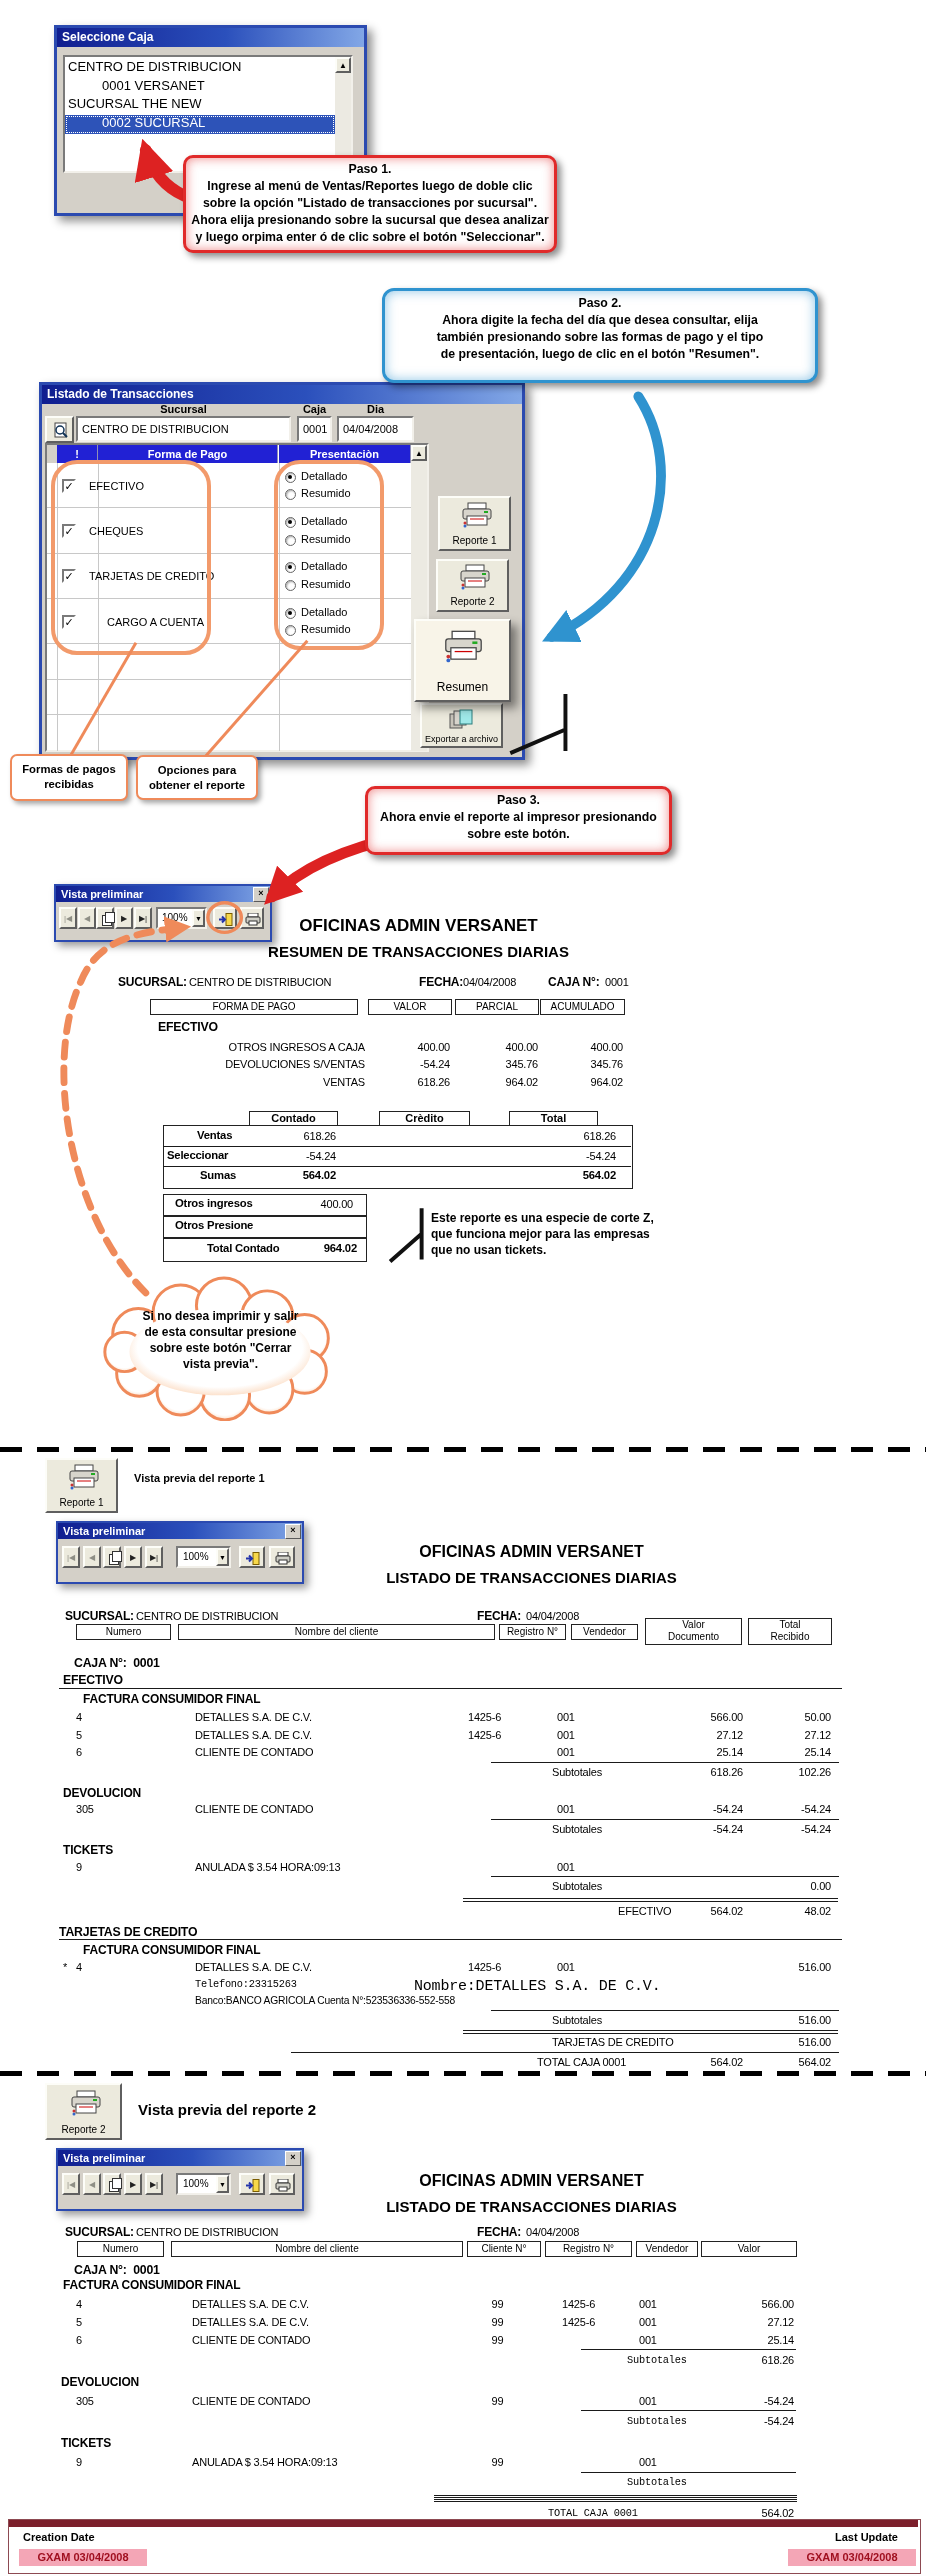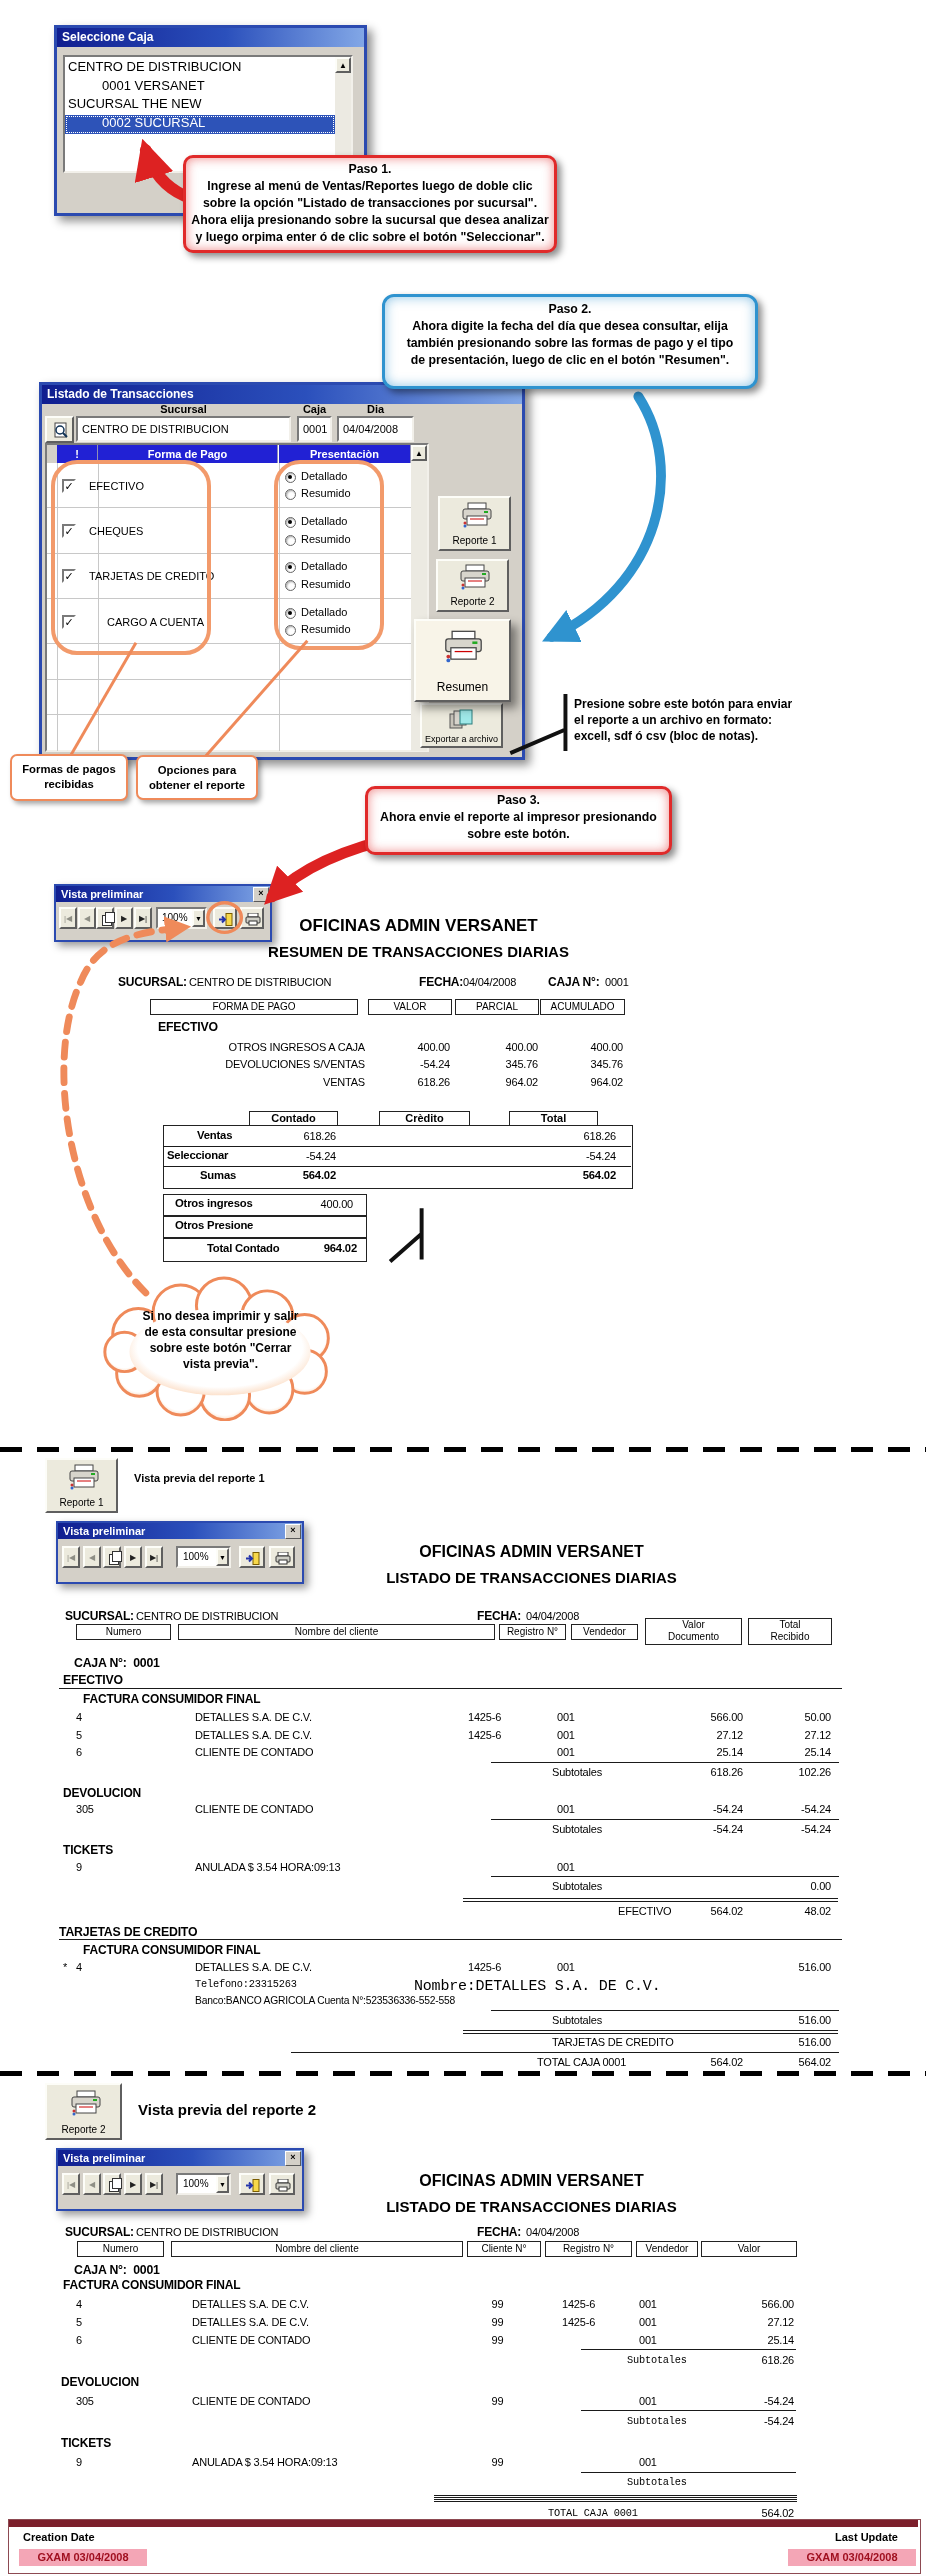--- a/index.html
+++ b/index.html
@@ -68,21 +68,21 @@
   </div>
 
   <div class="callout-red" style="left:183px;top:155px;width:374px;height:98px">
     <div>Paso 1.</div>
     <div>Ingrese al menú de Ventas/Reportes luego de doble clic</div>
     <div>sobre la opción "Listado de transacciones por sucursal".</div>
     <div>Ahora elija presionando sobre la sucursal que desea analizar</div>
     <div>y luego orpima enter ó de clic sobre el botón "Seleccionar".</div>
   </div>
 
-  <div class="callout-blue" style="left:382px;top:294px;width:376px;height:95px">
+  <div class="callout-blue" style="left:382px;top:288px;width:436px;height:95px">
     <div>Paso 2.</div>
     <div>Ahora digite la fecha del día que desea consultar, elija</div>
     <div>también presionando sobre las formas de pago y el tipo</div>
     <div>de presentación, luego de clic en el botón "Resumen".</div>
   </div>
 
   <div class="win" style="left:39px;top:382px;width:480px;height:372px">
     <div class="tb">
       <span>Listado de Transacciones</span>
     </div>
@@ -217,25 +217,20 @@
 
   <div class="callout-orange" style="left:10px;top:754px;width:118px;height:47px">
     <div>Formas de pagos</div>
     <div>recibidas</div>
   </div>
   <div class="callout-orange" style="left:136px;top:755px;width:122px;height:45px">
     <div>Opciones para</div>
     <div>obtener el reporte</div>
   </div>
 
-  <div class="abs b f12 nowrap" style="left:574px;top:696px;line-height:16px">
-    <div>Presione sobre este botón para enviar</div>
-    <div>el reporte a un archivo en formato:</div>
-    <div>excell, sdf ó csv (bloc de notas).</div>
-  </div>
 
   <div class="callout-red" style="left:365px;top:786px;width:307px;height:69px">
     <div>Paso 3.</div>
     <div>Ahora envie el reporte al impresor presionando</div>
     <div>sobre este botón.</div>
   </div>
 
   <div class="win2" style="left:54px;top:884px;width:214px;height:54px">
     <div class="tb tbs"><span>Vista preliminar</span></div>
     <div class="xb" style="right:1px;top:1px"><span>×</span></div>
@@ -314,20 +309,25 @@
 
   <div class="abs" style="left:163px;top:1194px;width:202px;height:20px;border:1px solid #222"></div>
   <div class="rptb" style="left:175px;top:1197px;font-size:11.3px">Otros ingresos</div>
   <div class="rpt r" style="left:254px;top:1198px;width:99px">400.00</div>
   <div class="abs" style="left:163px;top:1216px;width:202px;height:20px;border:1px solid #222"></div>
   <div class="rptb" style="left:175px;top:1219px;font-size:11.3px">Otros Presione</div>
   <div class="abs" style="left:163px;top:1238px;width:202px;height:22px;border:1px solid #222"></div>
   <div class="rptb" style="left:207px;top:1242px;font-size:11.3px">Total Contado</div>
   <div class="rptb r" style="left:258px;top:1242px;width:99px;font-size:11.3px">964.02</div>
 
+  <div class="abs b f12 nowrap" style="left:431px;top:1210px;line-height:16px">
+    <div>Este reporte es una especie de corte Z,</div>
+    <div>que funciona mejor para las empresas</div>
+    <div>que no usan tickets.</div>
+  </div>
 
   <div class="abs" style="left:94px;top:1273px;z-index:52">
     <svg width="256" height="148" viewBox="0 0 260 150">
       <defs>
           <radialGradient id="cg" cx="50%" cy="45%" r="65%">
         <stop offset="0%" stop-color="#ffffff"></stop>
             <stop offset="70%" stop-color="#ffffff"></stop>
             <stop offset="100%" stop-color="#f9c49a"></stop>
       </radialGradient>
         </defs>

